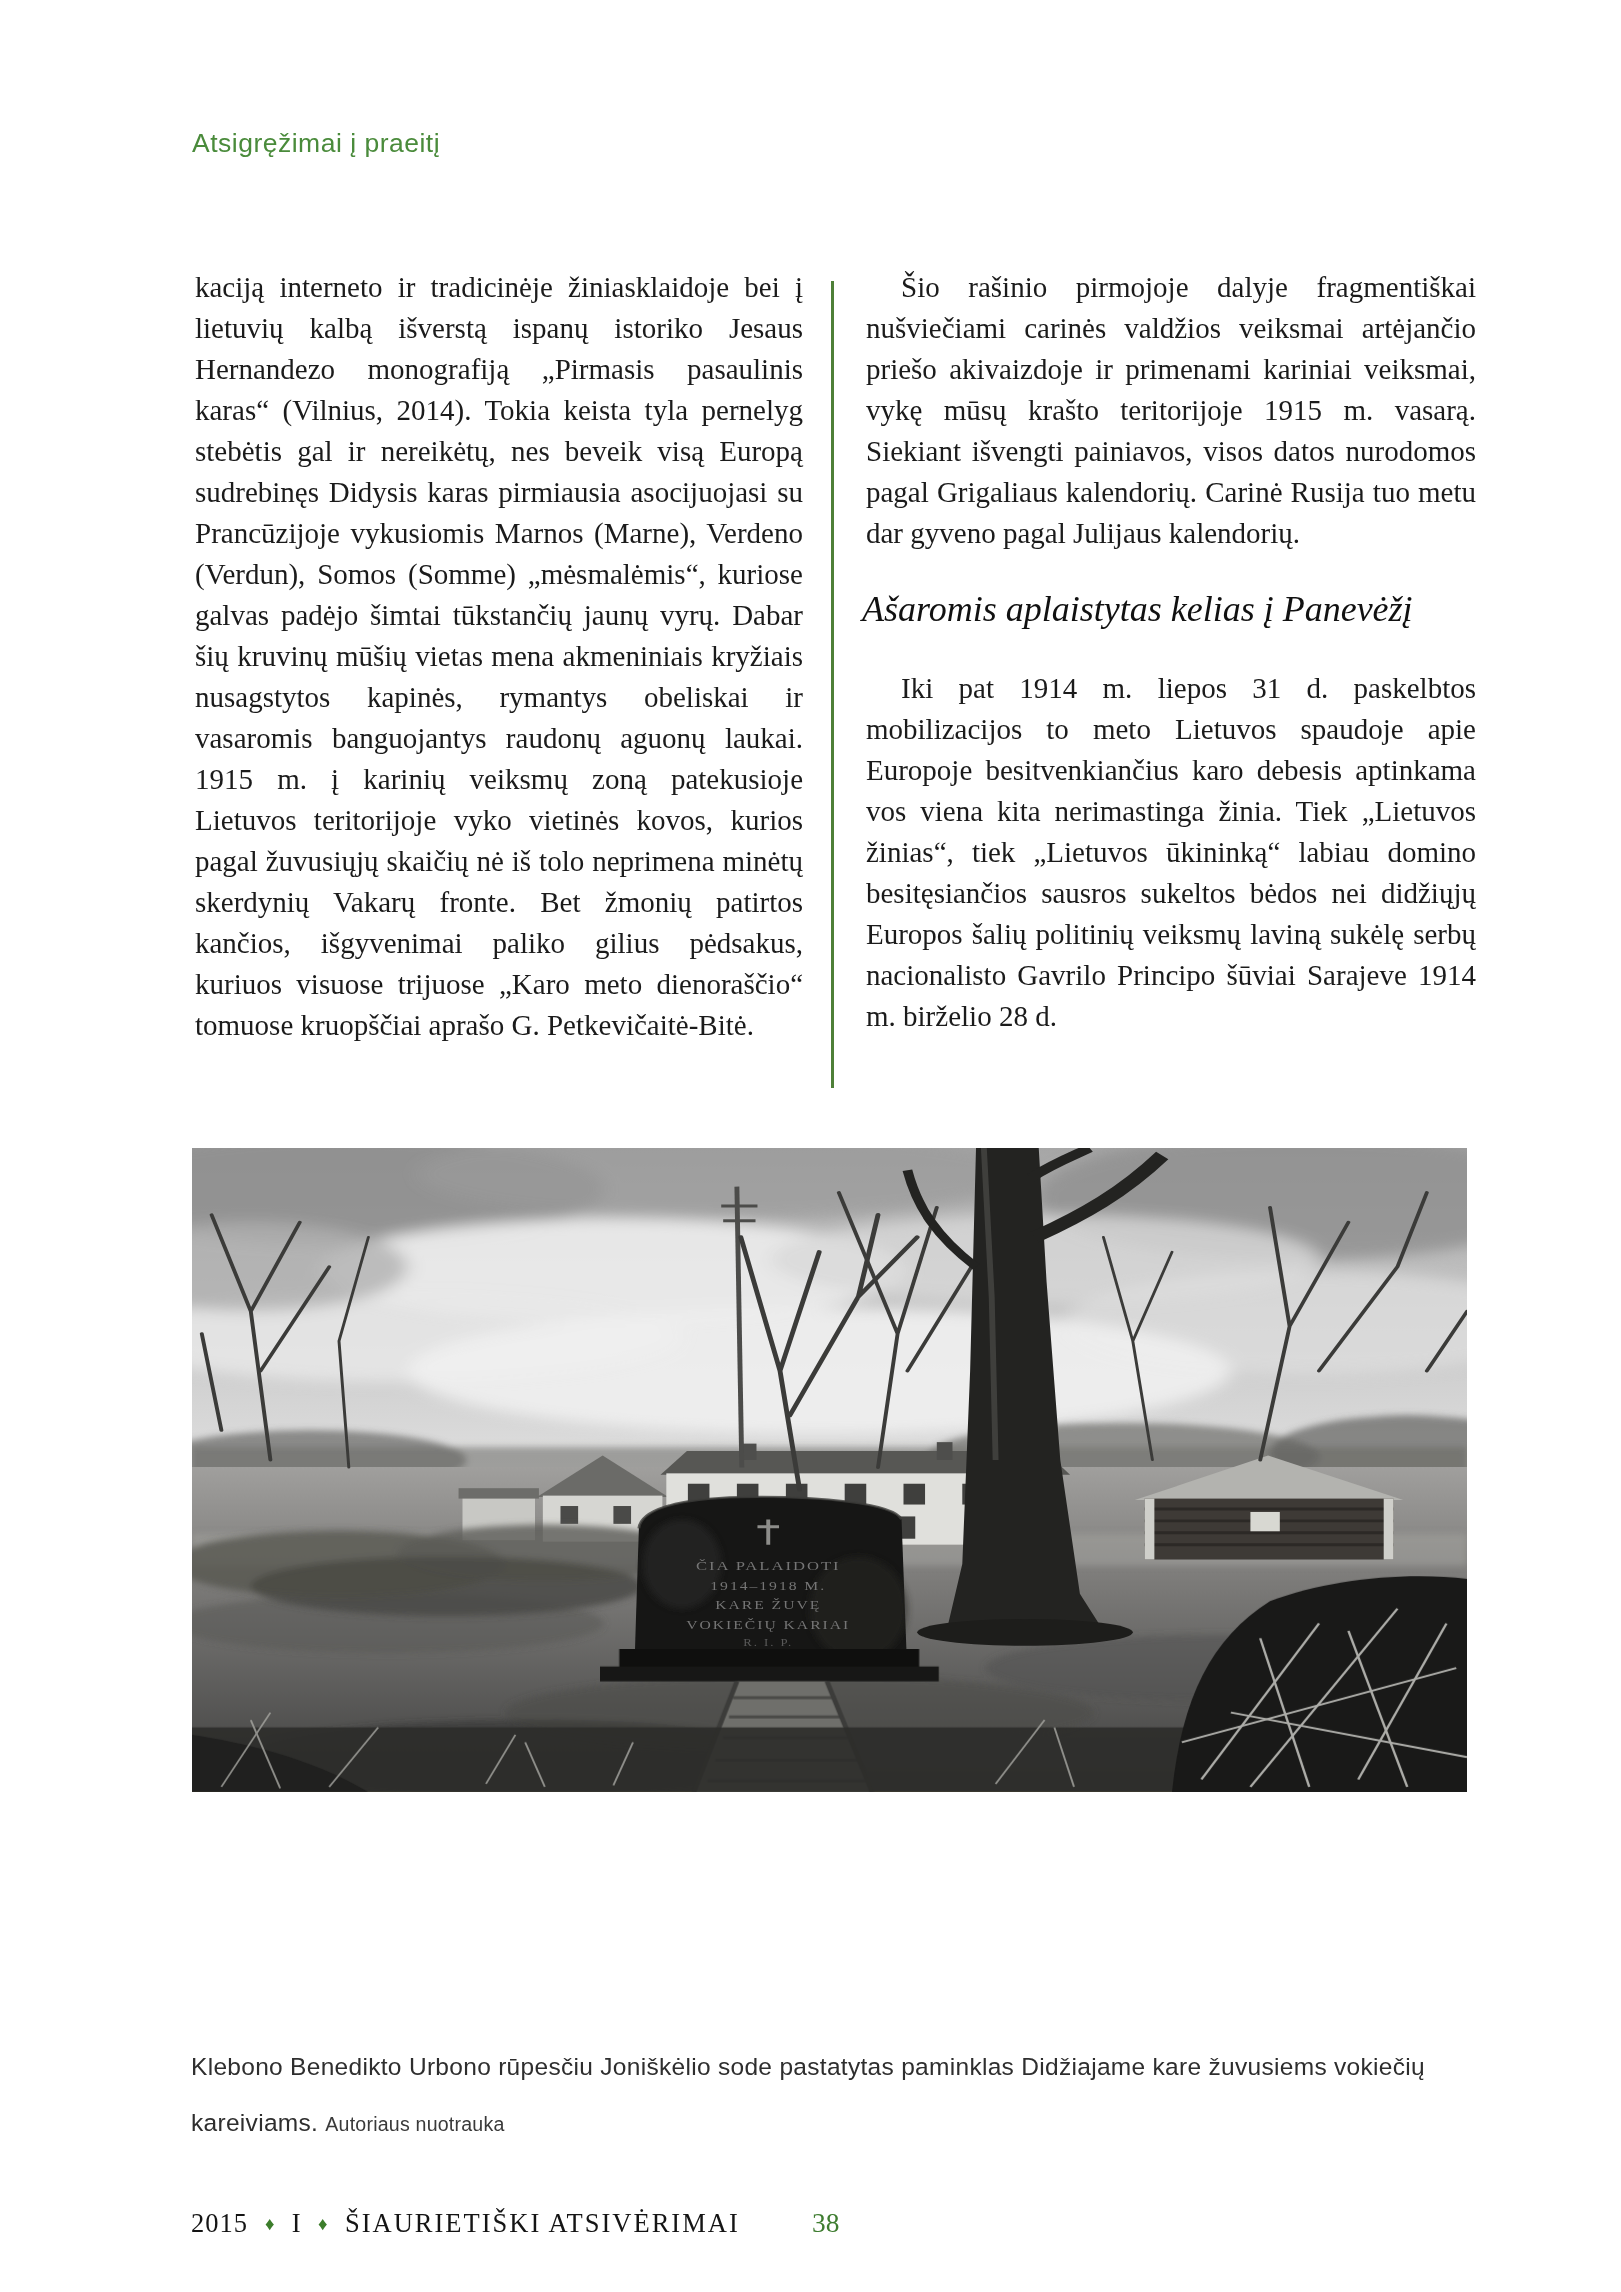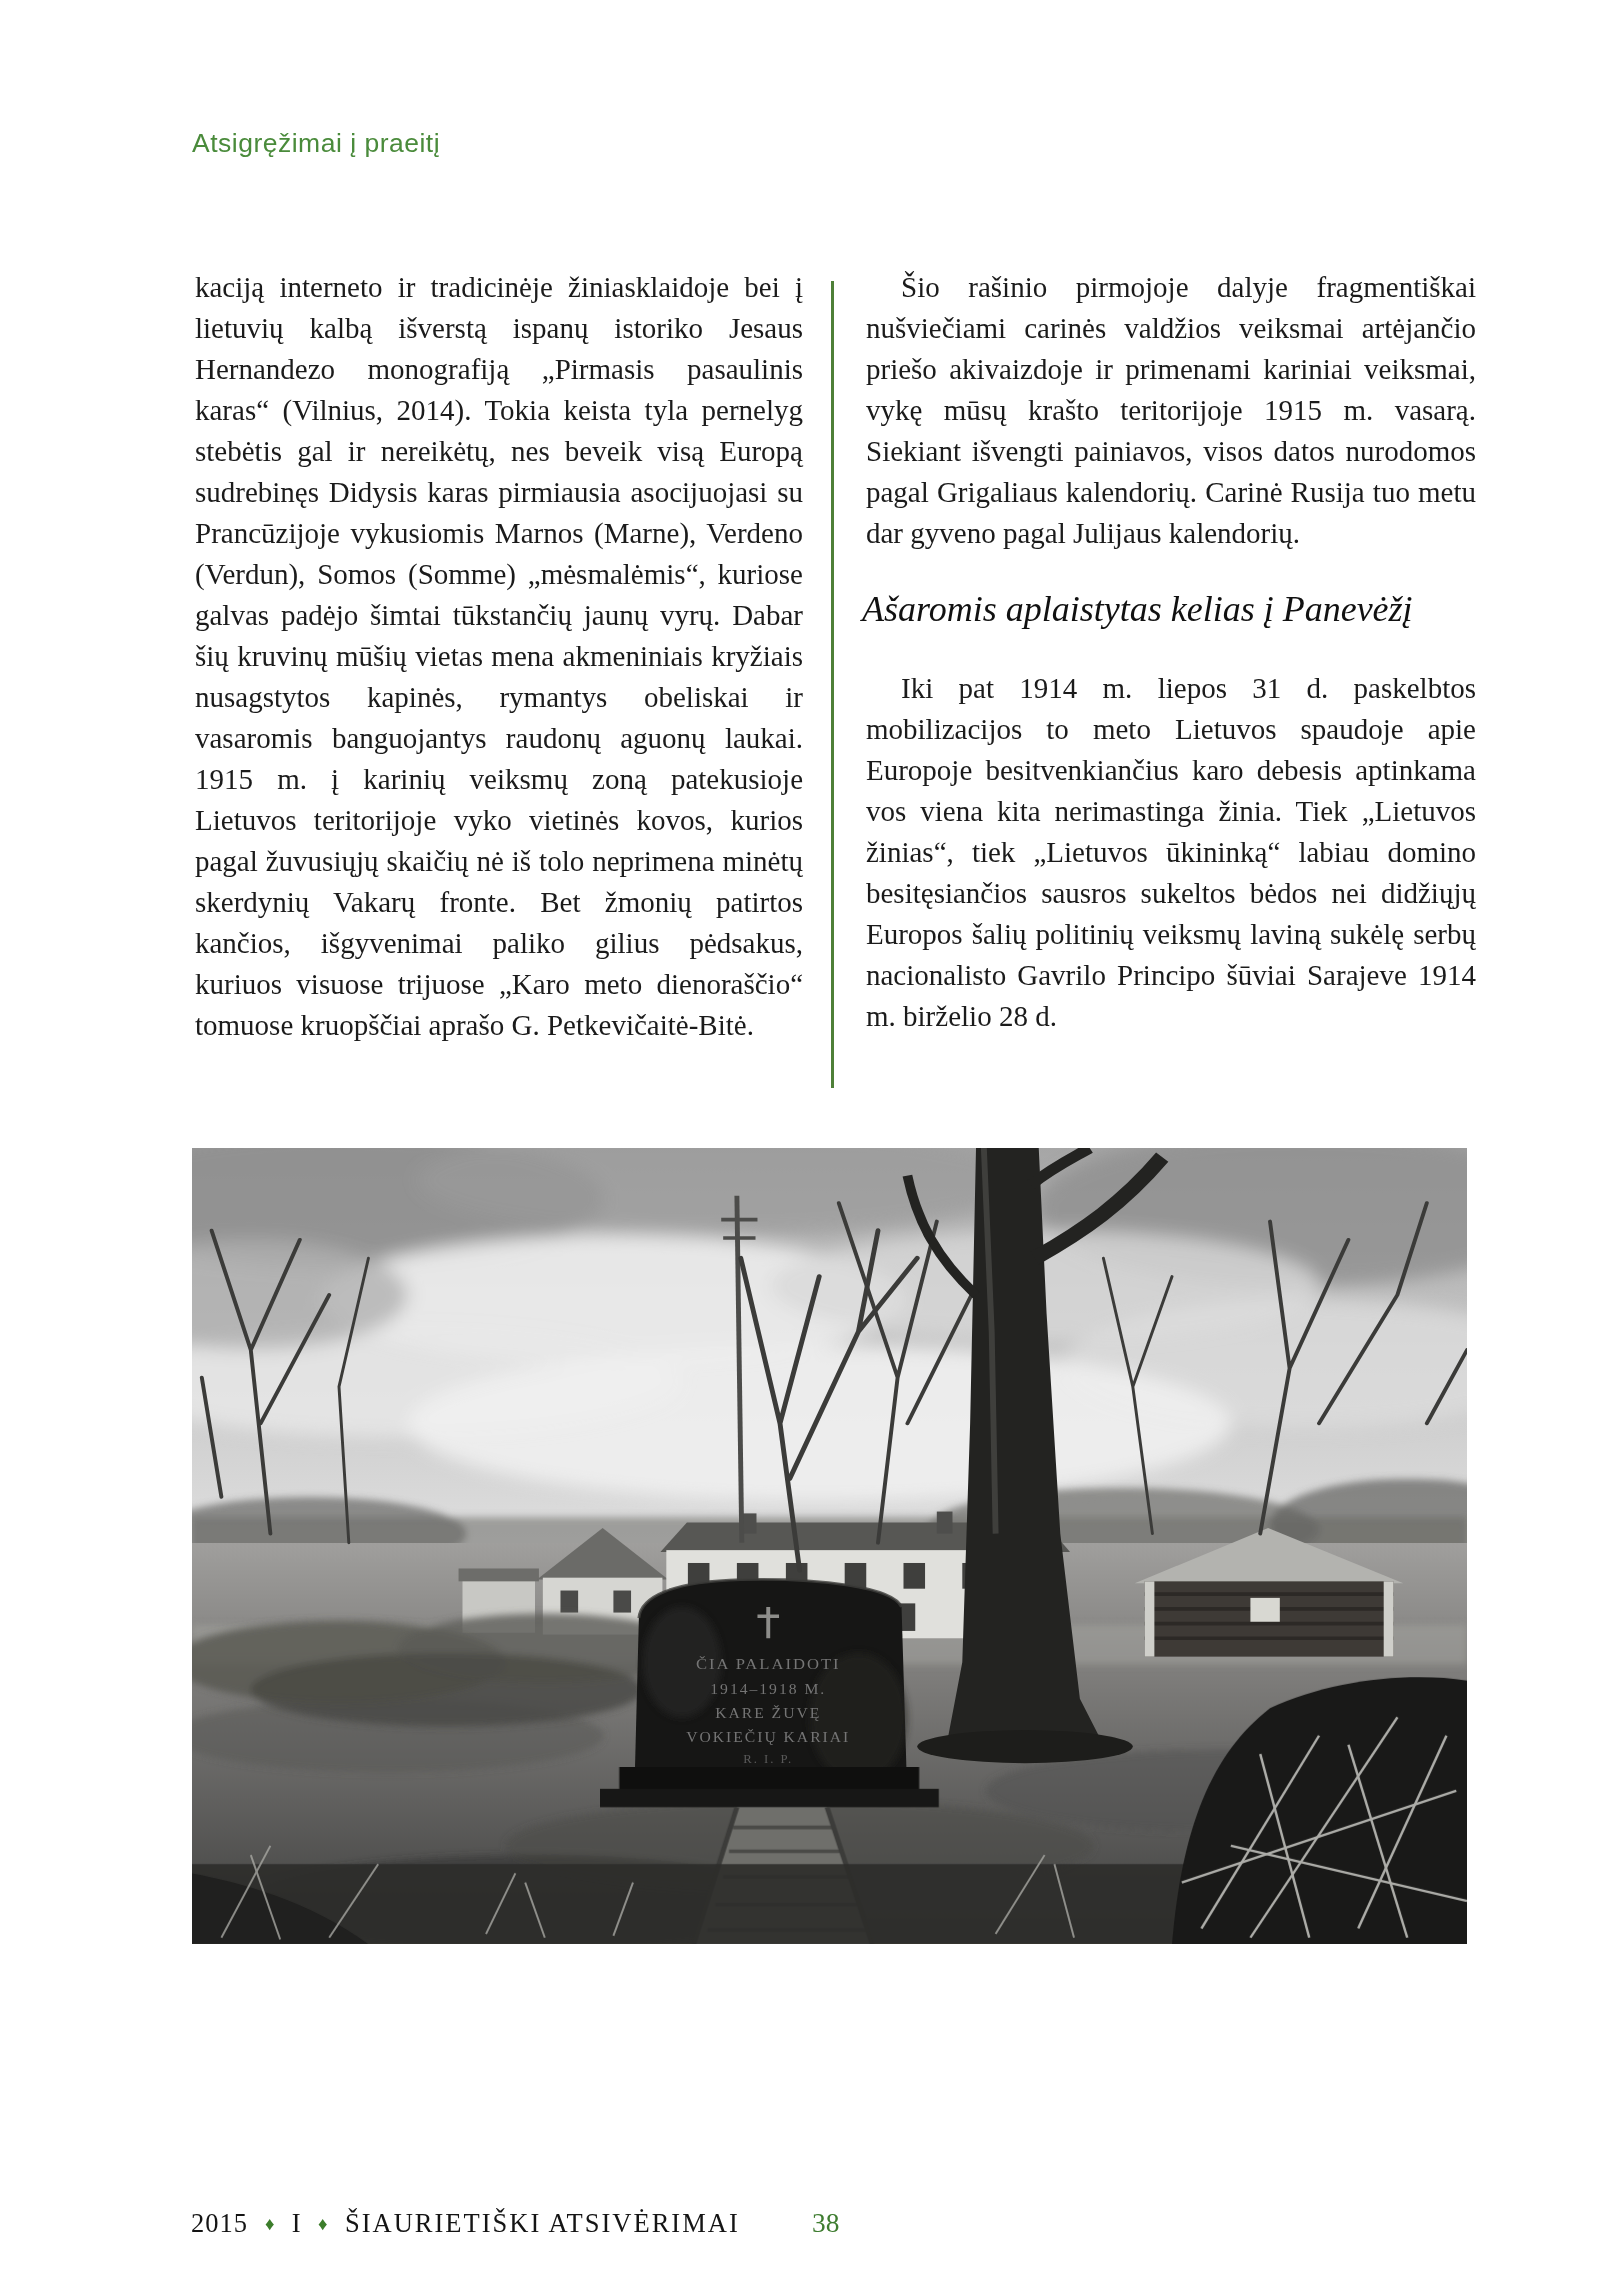--- a/index.html
+++ b/index.html
@@ -40,21 +40,21 @@
     font-size:36px;line-height:44px;
     font-weight:normal;
     text-align:left;
     margin:33px 0 37px 0 !important;
     color:#111;
     font-style:italic;
   }
   
   .photo-figure{
     position:absolute;left:192px;top:1148px;
-    width:1275px;height:796px;
+    width:1275px;height:644px;
     background:#fde047;
   }
   .photo-figure svg{display:block;width:100%;height:100%;}
   .mono-caption{
     fill:#757575;
     font-family:"Liberation Serif", serif;
     letter-spacing:2px;
     text-anchor:middle;
   }
   
@@ -285,20 +285,24 @@
           <line x1="300" y1="856" x2="330" y2="790"></line>
           <line x1="360" y1="860" x2="340" y2="800"></line>
           <line x1="820" y1="856" x2="870" y2="770"></line>
           <line x1="900" y1="860" x2="880" y2="780"></line>
           <line x1="430" y1="858" x2="450" y2="800"></line>
         </g>
       </g>
     </svg>
   </figure>
 
+  <div class="caption">
+    <span>Klebono Benedikto Urbono rūpesčiu Joniškėlio sode pastatytas paminklas Didžiajame kare žuvusiems vokiečių kareiviams.</span>
+    <span class="credit">Autoriaus nuotrauka</span>
+  </div>
 
   <div class="footer">
     <span class="year">2015</span>
     <span class="diamond">♦</span>
     <span>I</span>
     <span class="diamond">♦</span>
     <span class="journal">ŠIAURIETIŠKI ATSIVĖRIMAI</span>
   </div>
 
   <div class="page-number">38</div>

